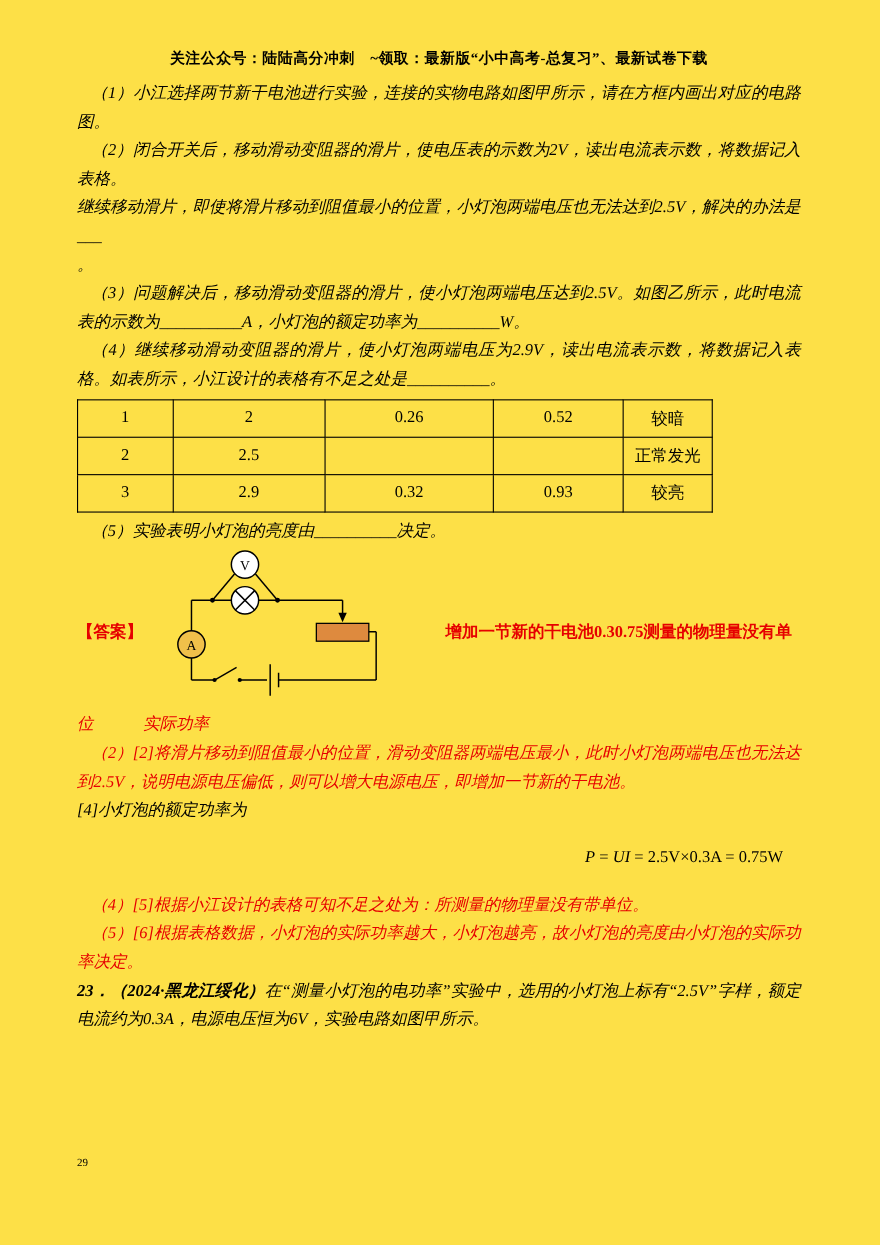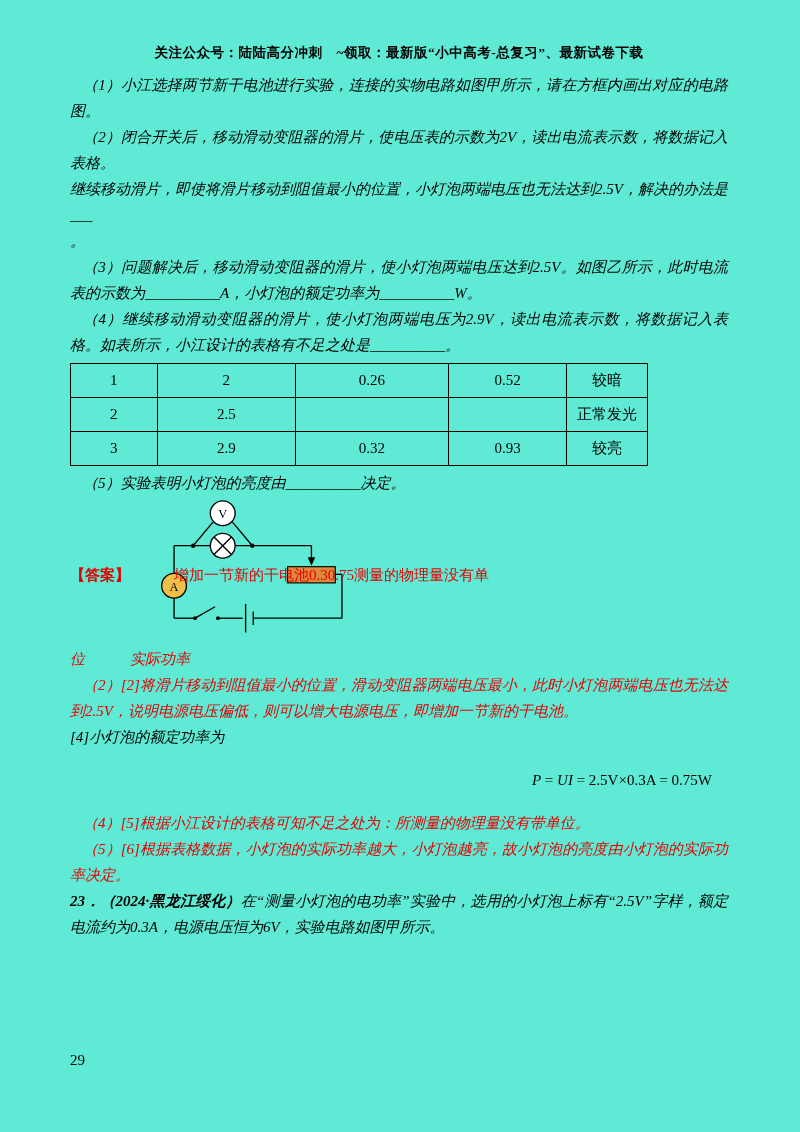--- a/index.html
+++ b/index.html
@@ -1,18 +1,18 @@
 <!DOCTYPE html>
 <html style="--accent-red: #e60000; --ammeter-fill: #f0c04a; --rheostat-fill: #de8a3e;"><head>
 <meta charset="utf-8">
 <style>
   * { box-sizing: border-box; }
   html,body { margin:0; padding:0; background:#9a9a9a; }
   .page {
-    width:800px; height:1132px; margin:0 auto; background:#5eead4;
+    width:800px; height:1132px; margin:0 auto; background:#fde047;
     position:relative; overflow:hidden; color:#000;
     font-family:"Liberation Serif","DejaVu Serif",serif;
     font-size:15px;
   }
   .content { padding:44px 72px 0 70px; }
   .doc-header {
     text-align:center; font-weight:bold; font-size:13.5px;
     margin-bottom:10px; letter-spacing:0.5px;
   }
   p.para { margin:0; line-height:26px; text-align:justify;font-style:italic; }
@@ -37,25 +37,25 @@
   .circuit { position:absolute; left:80px; top:0; }
   .circuit line, .circuit path { stroke:#000; stroke-width:1.4; fill:none; }
   .circuit circle.meter { fill:#fff; stroke:#000; stroke-width:1.4; }
   .circuit circle.meter.amm { fill:var(--ammeter-fill,#f0c04a); }
   .circuit circle.dot { fill:#000; stroke:none; }
   .circuit rect.rheo { fill:var(--rheostat-fill,#de8a3e); stroke:#000; stroke-width:1.2; }
   .circuit text { font-size:13px; font-family:"Liberation Serif",serif; }
   .circuit polygon { fill:#000; stroke:none; }
 
   .answer-line { position:absolute; left:0; right:8px; top:64px; display:flex; line-height:26px; }
-  .answer-values { flex:1; margin-left:44px; display:flex; justify-content:flex-start; }
+  .answer-values { flex:1; margin-left:44px; display:flex; justify-content:flex-end;font-weight:bold; }
 
   .formula-line { margin:16px; line-height:28px; text-align:right; }
   .q23 { margin-top:2px; }
-  .page-num { position:absolute; left:70px; top:1052px; font-size:15px; }
+  .page-num { position:absolute; left:70px; top:1052px; font-size:10px; }
 </style>
 </head>
 <body>
 
 <div class="page">
   <div class="content">
 
     <div class="doc-header">关注公众号：陆陆高分冲刺　~领取：最新版“小中高考-总复习”、最新试卷下载</div>
 
     <p class="para indent">（1）小江选择两节新干电池进行实验，连接的实物电路如图甲所示，请在方框内画出对应的电路图。</p>

